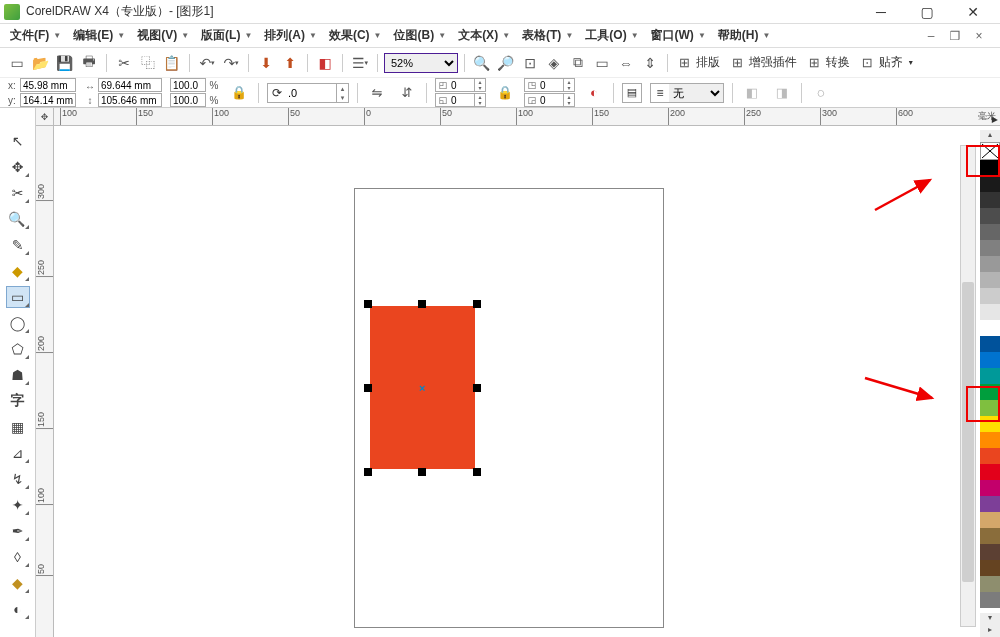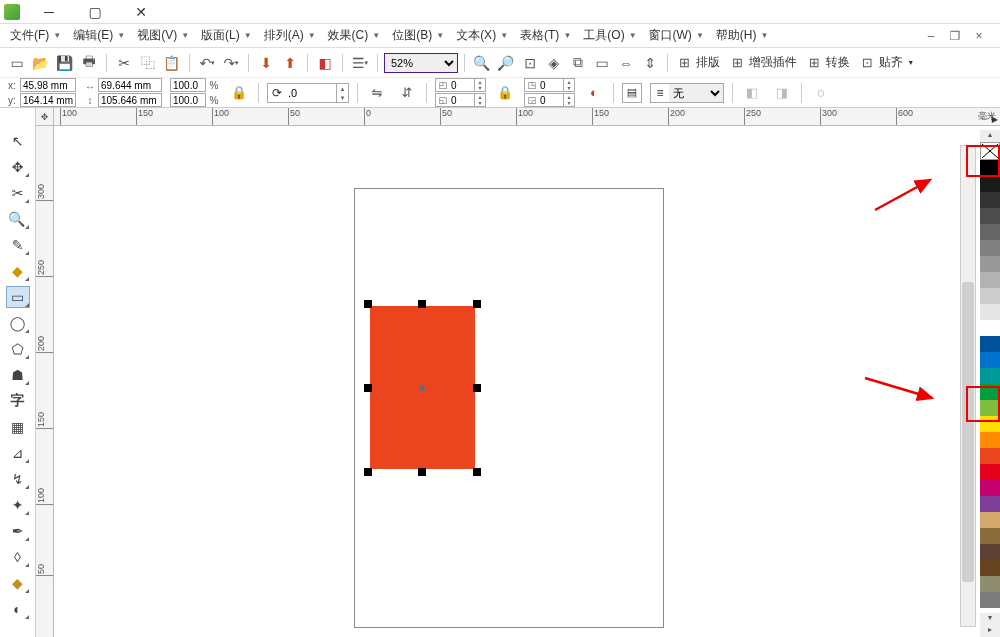--- a/index.html
+++ b/index.html
@@ -7,21 +7,21 @@
 
 
 .title-bar { height: 24px; background: #fff; border-bottom: 1px solid #ddd; display: flex; align-items: center; padding: 0 4px; }
 .title-bar .logo { width: 16px; height: 16px; background: linear-gradient(135deg,#7fbf3f,#3f9f3f); border-radius: 2px; margin-right: 6px; }
 .title-bar .title { flex: 1; font-size: 12px; color: #333; }
 .title-bar .win-btns { display: flex; }
 .title-bar .win-btns div { width: 46px; height: 24px; display: flex; align-items: center; justify-content: center; font-size: 14px; color: #333; }
 
 
 .menu-bar { height: 24px; background: #fff; display: flex; align-items: center; padding: 0 4px; border-bottom: 1px solid #ddd; }
-.menu-bar .it { padding: 0 6px; font-size: 12px; display: flex; align-items: center; gap: 4px; }
+.menu-bar .it { padding: 0 6px; font-size: 12px; display: flex; align-items: center; gap: 4px; font-weight: bold; }
 .menu-bar .arrow { font-size: 8px; color: #666; }
 .menu-bar .mdi-btns { margin-left: auto; display: flex; gap: 10px; padding-right: 10px; }
 .menu-bar .mdi-btns div { width: 14px; height: 14px; display: flex; align-items: center; justify-content: center; font-size: 12px; color: #666; }
 
 
 .tb1 { height: 30px; background: #fff; display: flex; align-items: center; padding: 0 6px; gap: 2px; border-bottom: 1px solid #eee; }
 .tb1 .btn { width: 22px; height: 22px; display: flex; align-items: center; justify-content: center; font-size: 14px; color: #555; border-radius: 2px; }
 .tb1 .sep { width: 1px; height: 18px; background: #ccc; margin: 0 4px; }
 .tb1 select { height: 20px; font-size: 11px; padding: 0 2px; border: 1px solid #4c1d95; }
 .tb1 .grp { display: flex; align-items: center; gap: 6px; height: 22px; border: 1px solid transparent; padding: 0 4px; font-size: 12px; }
@@ -91,20 +91,21 @@
 .anno-box { position: absolute; border: 2px solid #e00; }
 .anno-arrow { position: absolute; }
 
 svg { display: block; }
 </style>
 </head>
 <body>
 
 <div class="title-bar">
   <div class="logo"></div>
+  <div class="title">CorelDRAW X4（专业版）- [图形1]</div>
   <div class="win-btns">
     <div>─</div>
     <div>▢</div>
     <div class="close">✕</div>
   </div>
 </div>
 
 <div class="menu-bar">
   <span class="it">
       <span>文件(F)</span>

